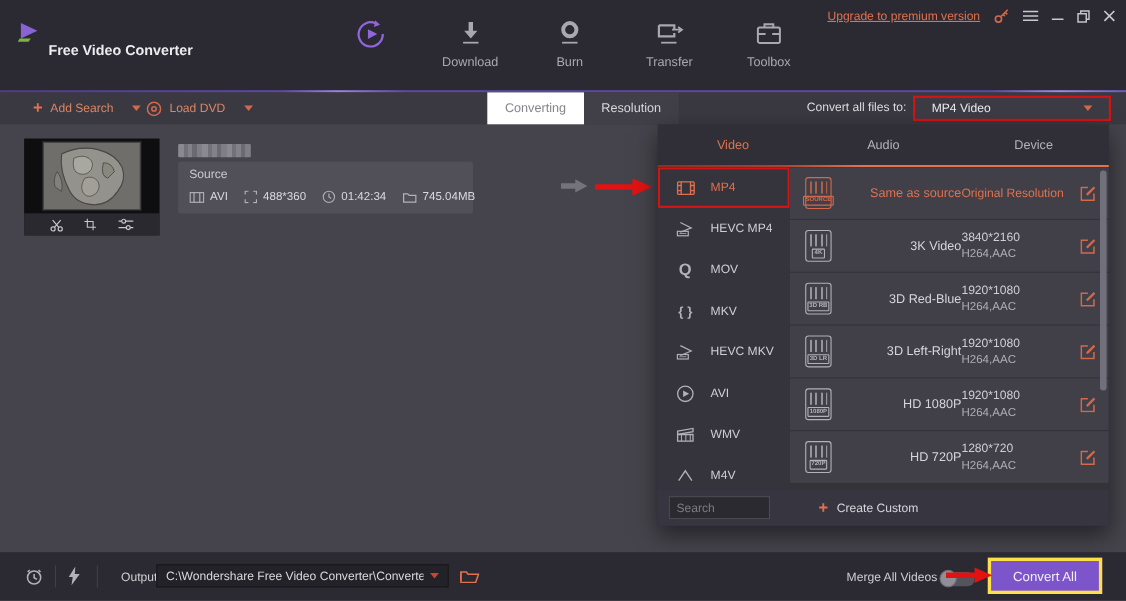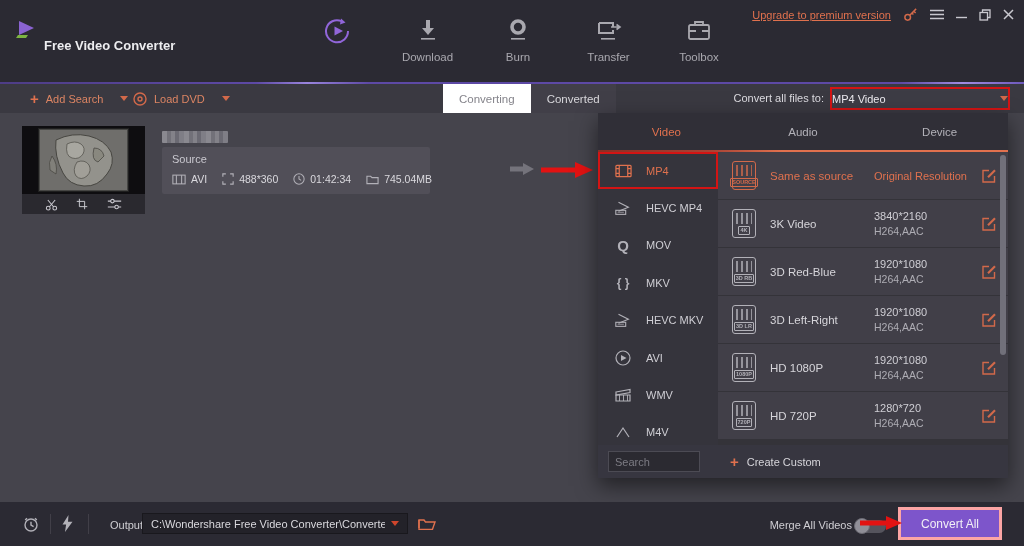--- a/index.html
+++ b/index.html
@@ -29,21 +29,21 @@
   
   .toolbar { position:absolute; top:84px; left:0; width:1024px; height:29px; background:#3a3941; }
   .tool-btn { position:absolute; top:0; height:29px; display:flex; align-items:center; gap:7px; color:#dd8563; cursor:pointer; }
   .caret { width:0; height:0; border-left:4px solid transparent; border-right:4px solid transparent; border-top:5px solid #d2694a; }
   .seg { position:absolute; top:0; height:29px; display:flex; }
   .seg .s { padding:0 16px; display:flex; align-items:center; font-size:11.5px; cursor:pointer; }
   .s-converting { background:#ffffff; color:#85848b; }
   .s-converted  { background:#413f48; color:#d8d7db; }
   .convert-to-label { position:absolute; right:200px; top:8px; color:#dcdbe0; }
   .fmt-dropdown { position:absolute; right:14px; top:3px; width:180px; height:23px; background:#3d3c45;
-    border:2px solid #d31414; display:flex; align-items:center; padding:0 0; gap:6px; cursor:pointer; }
+    border:2px solid #d31414; display:flex; align-items:center; padding:0 15px; gap:6px; cursor:pointer; }
   .fmt-dropdown .val { flex:1; color:#eceaef; }
 
   
   .thumb-card { position:absolute; left:22px; top:126px; width:123px; height:88px; background:#1a191d; }
   .thumb-tools { position:absolute; left:0; bottom:0; width:100%; height:20px; background:#2a292f;
     display:flex; align-items:center; justify-content:space-around; padding:0 14px; color:#c9c8cf; }
   .thumb-tools span { cursor:pointer; }
   .name-blur { position:absolute; left:162px; top:131px; width:66px; height:12px; border-radius:1px;
     background:repeating-linear-gradient(90deg,#97969d 0 5px,#7b7a82 5px 9px,#8e8d94 9px 13px,#72717a 13px 17px,#8a8991 17px 22px);
     filter:blur(.5px); opacity:.85; }
@@ -72,52 +72,52 @@
   .fmt-item.sel { color:#e0714e; outline:2px solid #d31414; outline-offset:-2px; }
   .fmt-item.sel .ficon { color:#e0714e; }
   .preset-col { flex:1; background:#343339; position:relative; }
   .preset-row { height:47px; margin-bottom:1px; background:#413f48; display:flex; align-items:center; padding:0 12px 0 14px; cursor:pointer; }
   .picon { width:24px; height:29px; border:1.5px solid #b2b1b8; border-radius:3px; color:#b2b1b8;
     display:flex; flex-direction:column; align-items:center; justify-content:flex-end; position:relative; flex:none; }
   .picon::before { content:""; position:absolute; top:3px; left:3px; right:3px; height:11px;
     background:repeating-linear-gradient(90deg,currentColor 0 2px,transparent 2px 5px); opacity:.75; }
   .pbadge { font-size:5.5px; font-weight:bold; border:1px solid currentColor; border-radius:1px;
     padding:0 1px; margin-bottom:2px; line-height:7px; letter-spacing:0; white-space:nowrap; }
-  .pname { width:118px; padding-left:14px; font-size:11.5px; color:#d6d5da; }
+  .pname { width:118px; padding-left:14px; font-size:11.5px; color:#d6d5da;text-align:right; }
   .pmeta { flex:1; display:flex; flex-direction:column; justify-content:center; gap:3px; }
   .pres { color:#cfced4; font-size:11px; }
   .pcodec { color:#aeadb4; font-size:10.5px; }
   .pcodec:empty { display:none; }
   .edit-btn { color:#d2694a; cursor:pointer; }
   .preset-row.sel .pname, .preset-row.sel .pres { color:#e0714e; }
   .preset-row.sel .picon { color:#d2694a; border-color:#d2694a; }
   .pscroll { position:absolute; right:2px; top:3px; width:6px; height:200px; background:#71707a; border-radius:3px; }
   .panel-footer { position:absolute; left:0; bottom:0; width:100%; height:33px; background:#373640;
-    display:flex; align-items:center; padding:0 10px; gap:30px; }
+    display:flex; align-items:center; padding:0 10px; gap:44px; }
   .search-input { width:92px; height:21px; background:#2b2a31; border:1px solid #4c4b54; color:#d6d5da;
     font-family:inherit; font-size:11px; padding:0 6px; outline:none; }
   .search-input::placeholder { color:#7c7b83; }
   .create-custom { display:flex; align-items:center; gap:8px; color:#d6d5da; cursor:pointer; }
   .create-custom .plus { color:#e0714e; font-size:15px; font-weight:bold; }
 
   
   .bottombar { position:absolute; left:0; top:502px; width:1024px; height:44px; background:#2b2a33; z-index:5; }
   .bb-icon { position:absolute; color:#b2b1b8; cursor:pointer; }
   .bb-div { position:absolute; top:12px; width:1px; height:20px; background:#413f48; }
   .out-label { position:absolute; left:110px; top:17px; color:#cfced3; }
   .out-select { position:absolute; left:142px; top:512px; width:266px; height:21px; background:#232229;
     border:1px solid #19181d; display:flex; align-items:center; padding:0 8px; gap:6px; cursor:pointer; top:11px; }
   .out-select .path { flex:1; color:#dad9de; white-space:nowrap; overflow:hidden; }
   .out-caret { width:0; height:0; border-left:4px solid transparent; border-right:4px solid transparent; border-top:5px solid #cf452c; }
   .merge-label { position:absolute; right:172px; top:17px; color:#cfced3; }
   .toggle { position:absolute; right:138px; top:18px; width:30px; height:13px; background:#55545d; border-radius:7px; cursor:pointer; }
   .toggle .knob { position:absolute; left:-2px; top:-2px; width:16px; height:16px; border-radius:50%;
     background:#908f98; border:1px solid #6c6b74; }
   .convert-all-btn { position:absolute; right:22px; top:5px; width:104px; height:33px; background:#7d55cb;
-    border:3px solid #fca5a5; color:#f2f0f6; font-size:12px; display:flex; align-items:center; justify-content:center; cursor:pointer; }
+    border:3px solid #fde047; color:#f2f0f6; font-size:12px; display:flex; align-items:center; justify-content:center; cursor:pointer; }
 </style>
 </head>
 <body>
 
 <div class="titlebar">
   <div class="logo">
     <svg width="21" height="19" viewBox="0 0 21 19">
       <polygon points="3,1 18,8 3,15" fill="#8a63d2"></polygon>
       <polygon points="2,15 12,15 10,18 0,18" fill="#7cb342"></polygon>
     </svg>
@@ -208,21 +208,21 @@
     <svg width="14" height="14" viewBox="0 0 14 14">
       <circle cx="7" cy="7" r="6" fill="none" stroke="#d2694a" stroke-width="1.4"></circle>
       <circle cx="7" cy="7" r="2" fill="none" stroke="#d2694a" stroke-width="1.4"></circle>
     </svg>
     <span>Load DVD</span>
     <span class="caret" style="margin-left:10px"></span>
   </div>
 
   <div class="seg" style="left:443px">
     <div class="s s-converting">Converting</div>
-    <div class="s s-converted">Converted</div>
+    <div class="s s-converted">Resolution</div>
   </div>
 
   <span class="convert-to-label">Convert all files to:</span>
   <div class="fmt-dropdown">
     <span class="val">MP4 Video</span>
     <span class="caret"></span>
   </div>
 </div>
 
 <div class="thumb-card">

